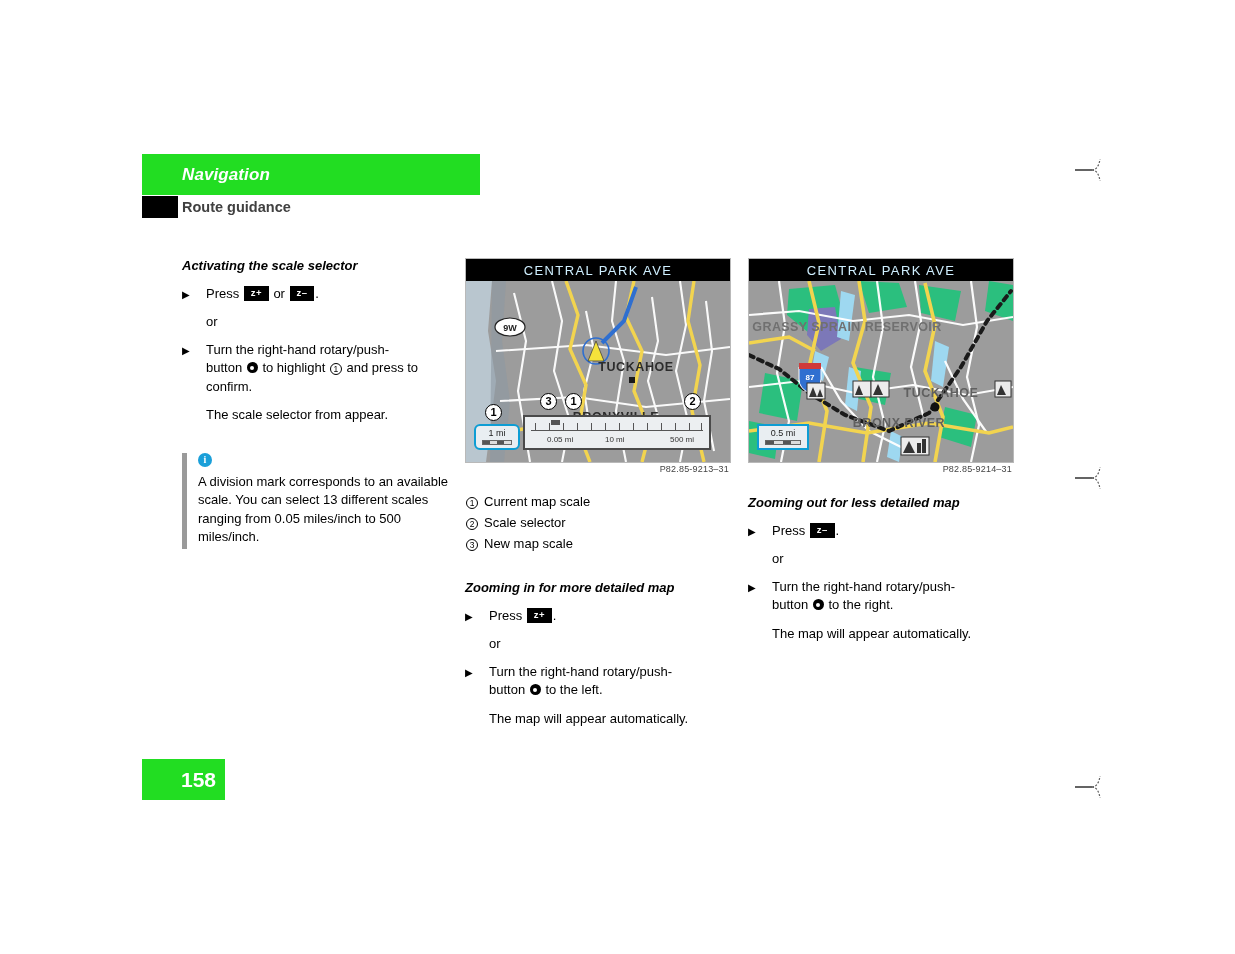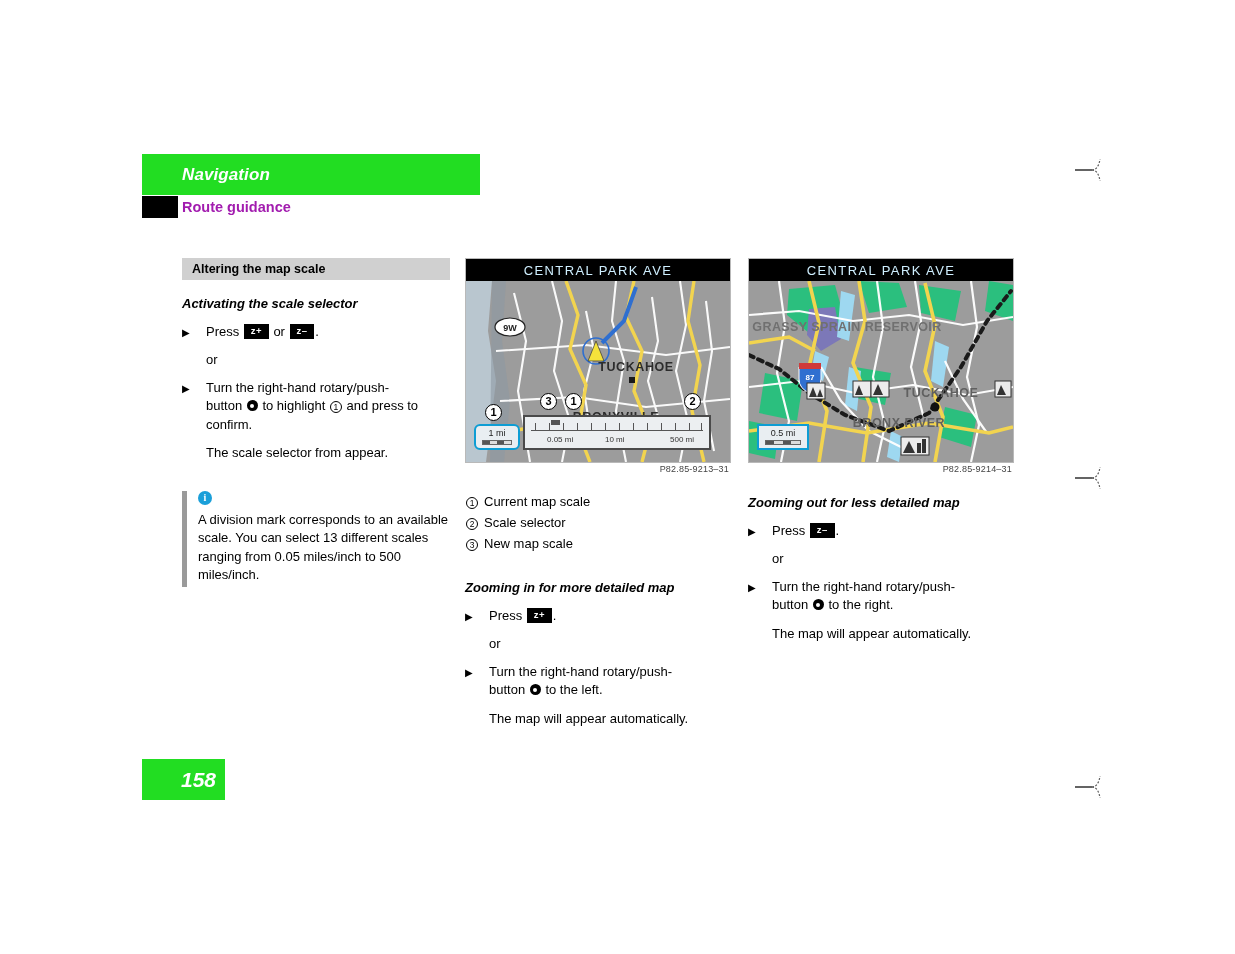--- a/index.html
+++ b/index.html
@@ -28,21 +28,21 @@
   }
   #section-row {
     position:absolute; left:142px; top:195px;
     width:306px; height:24px;
     display:flex; align-items:center;
   }
   #section-marker {
     width:36px; height:22px; background:#000000; flex:0 0 auto;
   }
   #section-title {
-    font-weight:bold; font-size:14.5px; margin-left:4px; color:#a21caf;
+    font-weight:bold; font-size:14.5px; margin-left:4px; color:#404040;
   }
 
   
   .col { position:absolute; }
   #col-left   { left:182px; top:258px; width:268px; }
   #col-mid    { left:465px; top:258px; width:266px; }
   #col-right  { left:748px; top:258px; width:266px; }
 
   
   .greybar {
@@ -202,40 +202,39 @@
 
   
   #page-number-box {
     position:absolute; left:142px; top:759px;
     width:83px; height:41px;
     background:var(--brand-green,#22dd22);
     display:flex; align-items:center; justify-content:flex-end;
   }
   #page-number {
     color:#fff; font-weight:bold; font-size:21px;
-    margin-right:9px; font-style:italic;
+    margin-right:9px; 
   }
 
   
   .cutmark { position:absolute; width:34px; height:30px; }
 </style>
 </head>
 <body>
 
 <div id="chapter-header">
   <span id="chapter-title">Navigation</span>
 </div>
 <div id="section-row">
   <span id="section-marker"></span>
   <span id="section-title">Route guidance</span>
 </div>
 
 <div class="col" id="col-left">
 
-  <div class="greybar">Altering the map scale</div>
 
   <div class="subhead">Activating the scale selector</div>
 
   <div class="step">
     <span class="step-marker">▶</span>
     <span class="step-body">
       <span>Press</span>
       <span class="keycap">z+</span>
       <span>or</span>
       <span class="keycap">z–</span><span>.</span>

